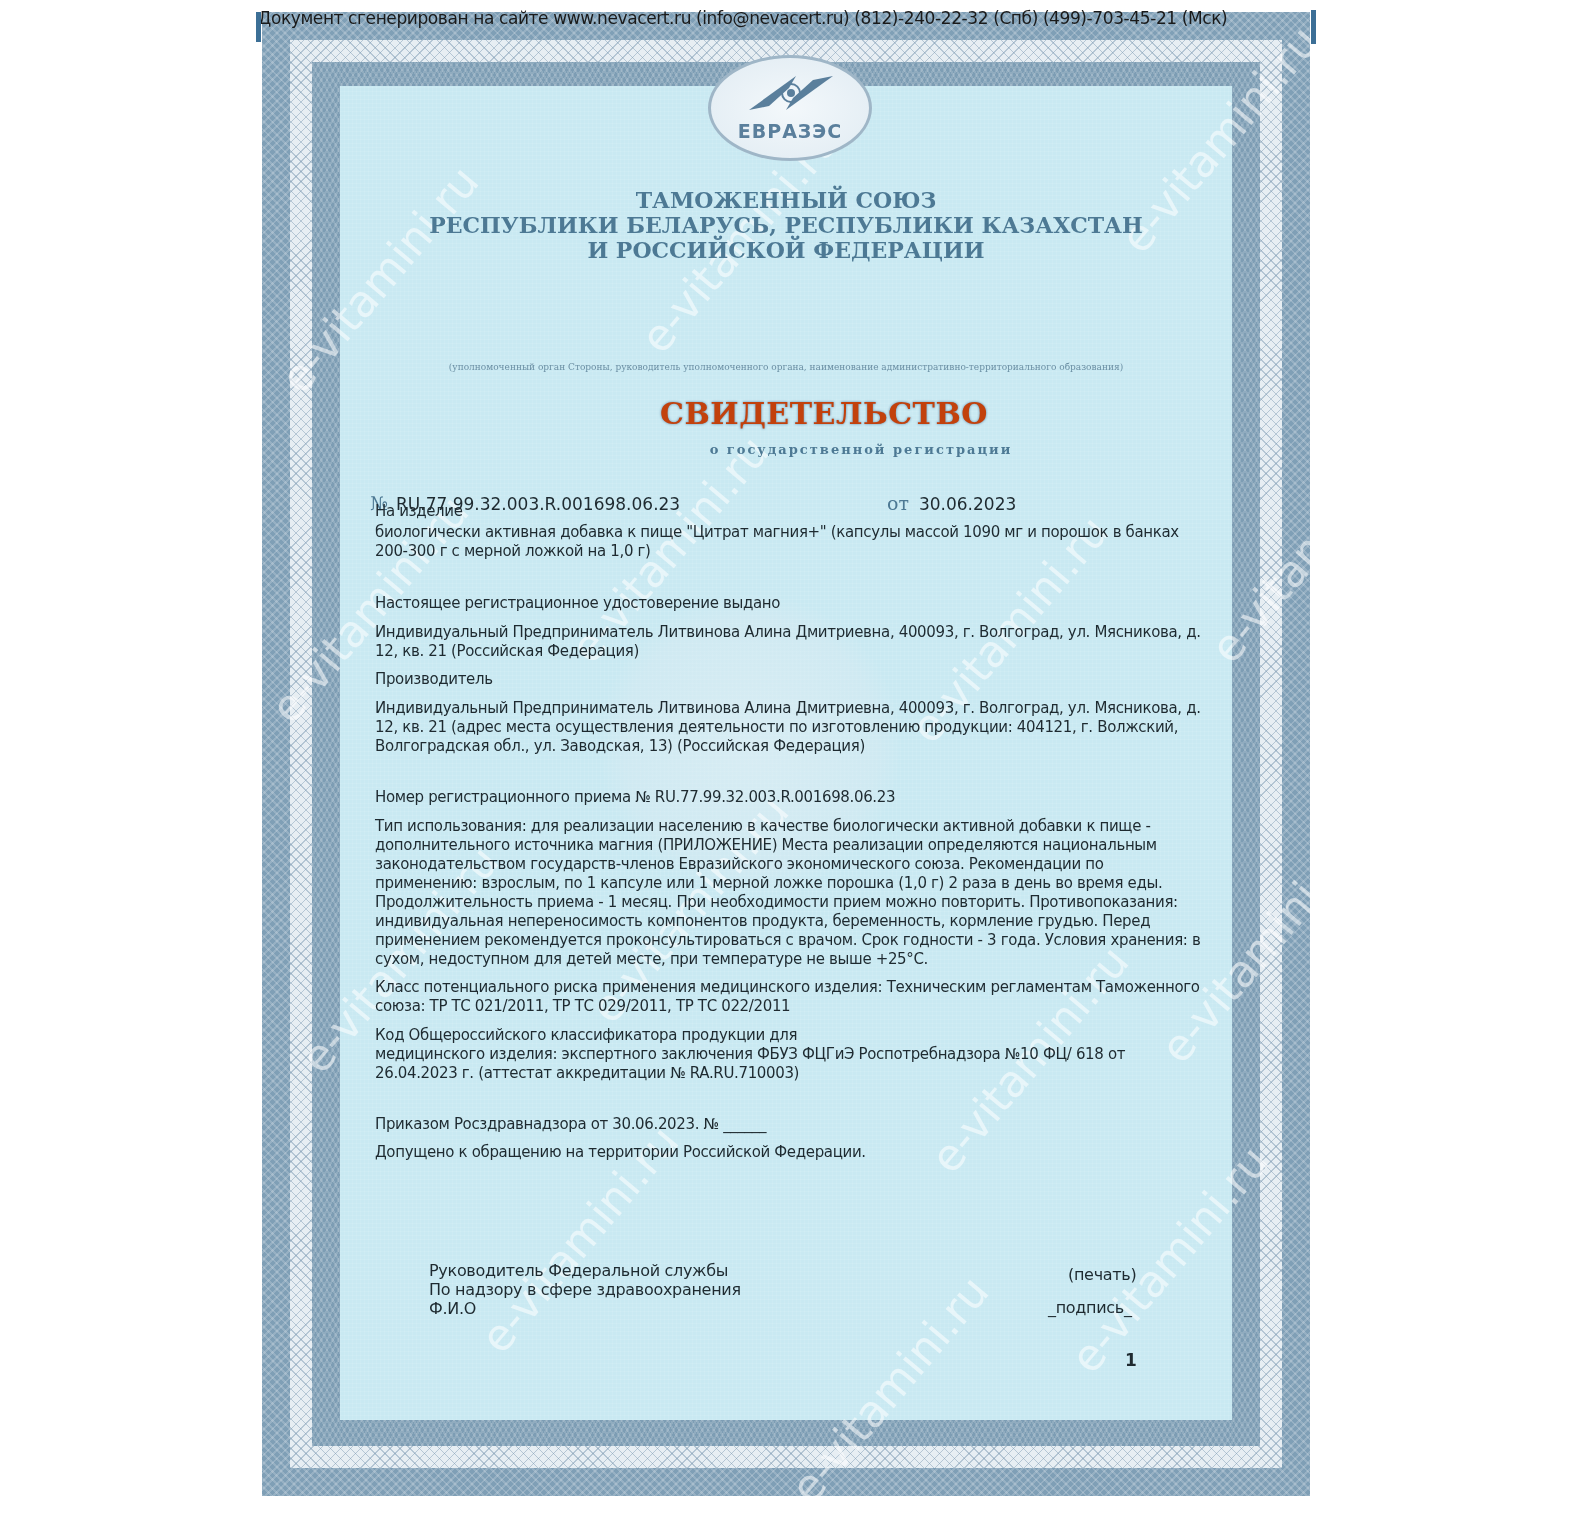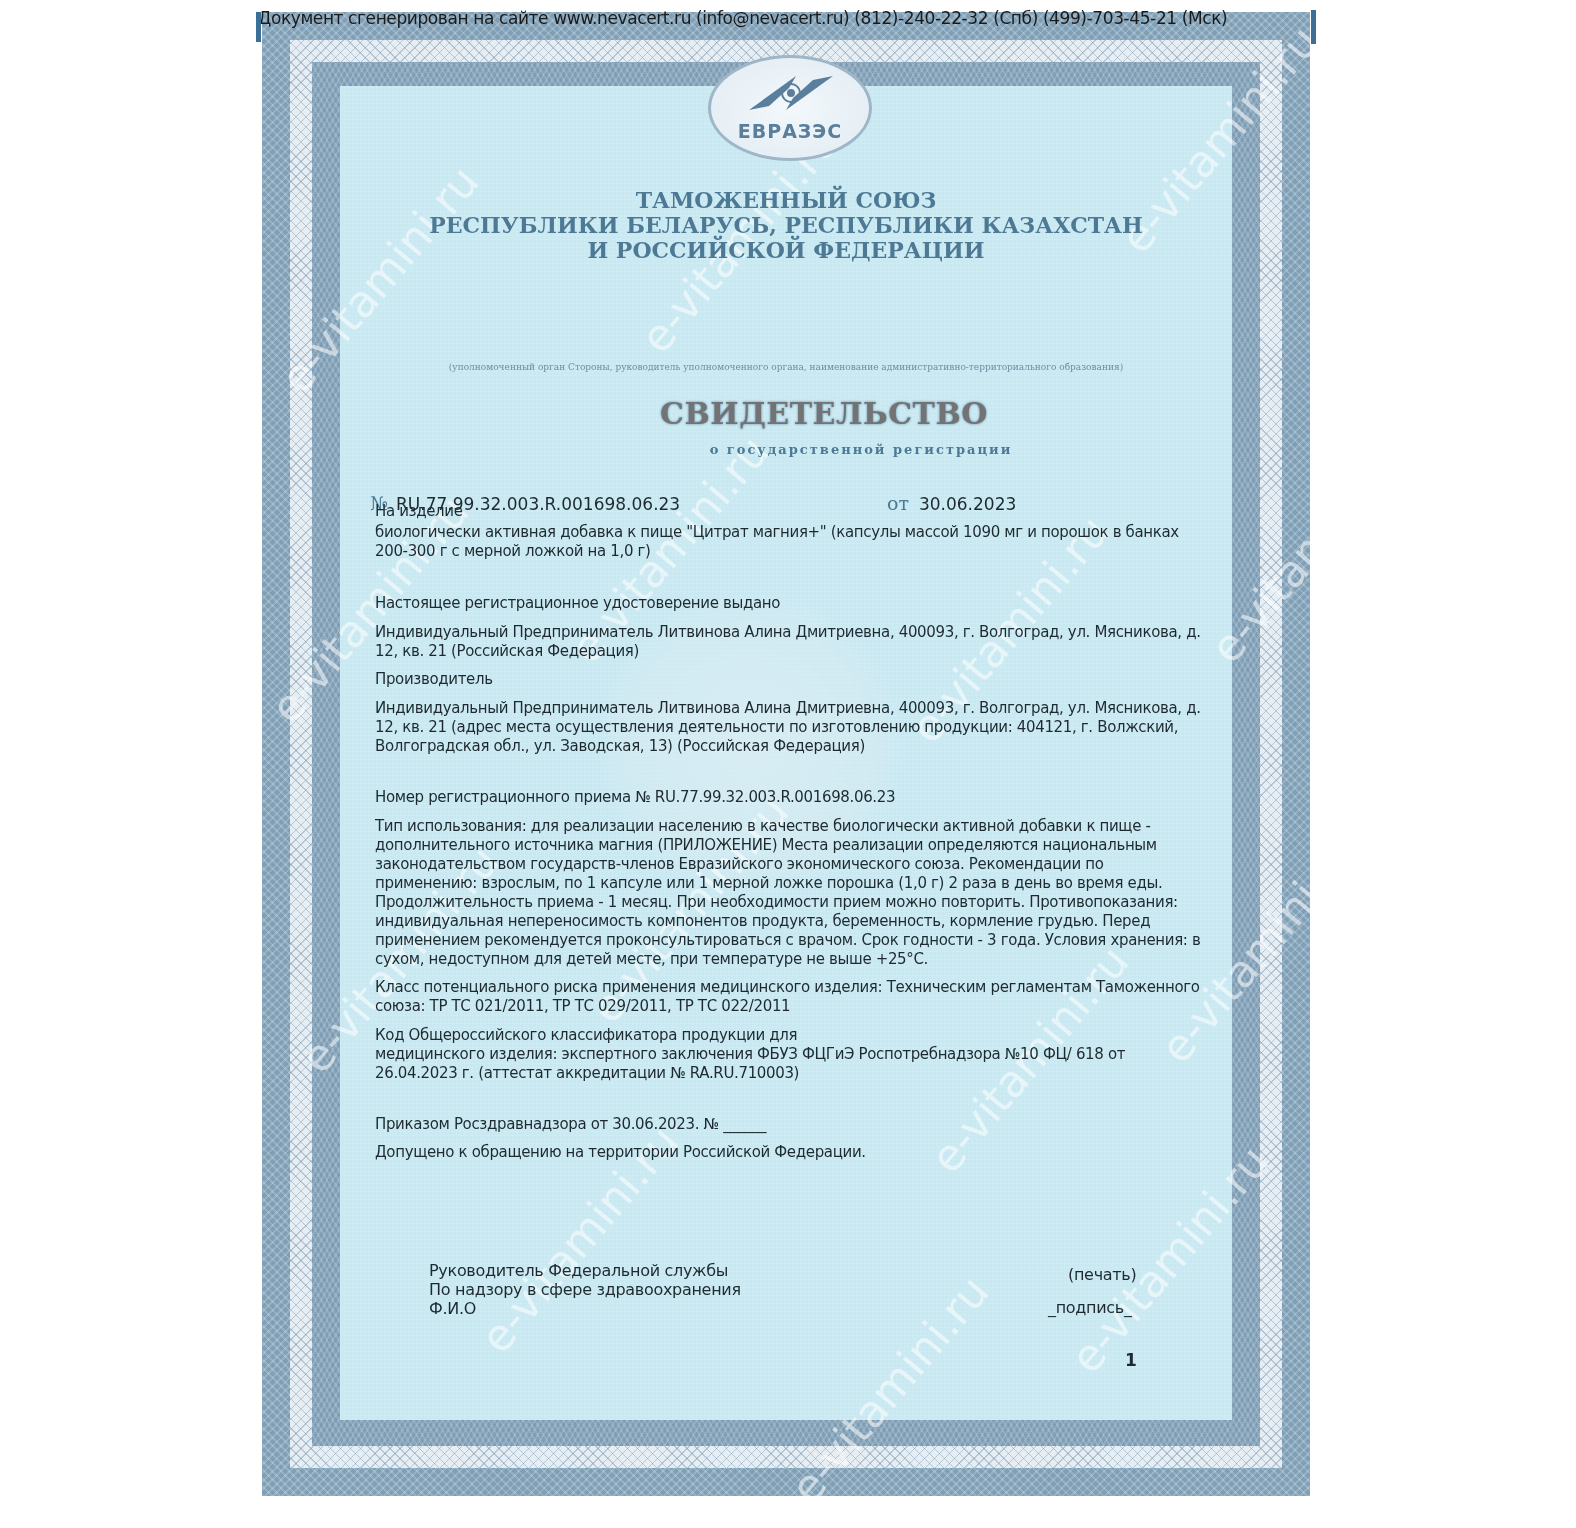--- a/index.html
+++ b/index.html
@@ -71,21 +71,21 @@
   .hdr {
     position:absolute; left:340px; width:892px; text-align:center;
     font-family:"DejaVu Serif", serif; font-weight:bold; color:#4d7994; font-size:22px; line-height:27px;
   }
   .authority-note {
     position:absolute; left:340px; width:892px; top:362px; text-align:center;
     font-family:"DejaVu Serif", serif; font-size:9px; color:#6a8ea3;
   }
   .title-big {
     position:absolute; left:340px; width:968px; top:396px; text-align:center;
-    font-family:"DejaVu Serif", serif; font-weight:bold; font-size:30px; color:#737373; letter-spacing:0.5px;
+    font-family:"DejaVu Serif", serif; font-weight:bold; font-size:30px; color:#c2410c; letter-spacing:0.5px;
     text-shadow:0 0 2px #7fa3bc, 0 0 3px #8fb0c5;
   }
   .title-sub {
     position:absolute; left:340px; width:1042px; top:442px; text-align:center;
     font-family:"DejaVu Serif", serif; font-weight:bold; font-size:13px; color:#4d7994; letter-spacing:2px;
   }
   .numrow { position:absolute; top:492px; left:370px; font-size:17px; color:#1e2a30; }
   .numrow .lbl { font-family:"DejaVu Serif", serif; color:#4d7994; font-size:19px; margin-right:8px; }
   .daterow { position:absolute; top:492px; left:887px; font-size:17px; color:#1e2a30; }
   .daterow .lbl { font-family:"DejaVu Serif", serif; color:#4d7994; font-size:19px; margin-right:10px; }

